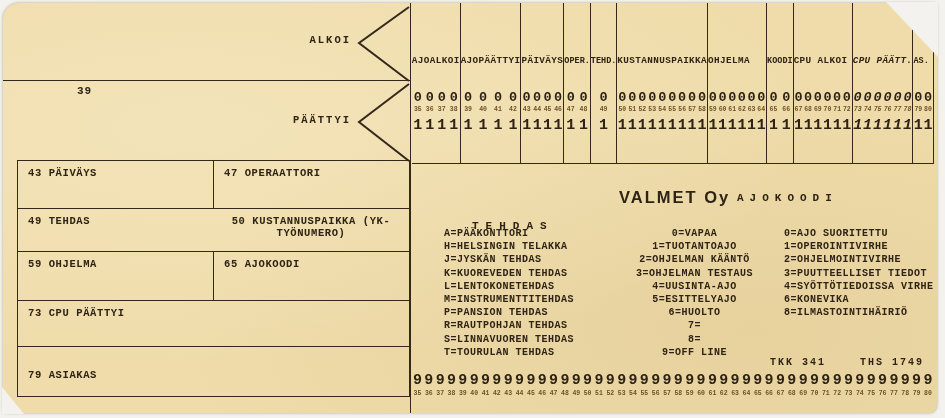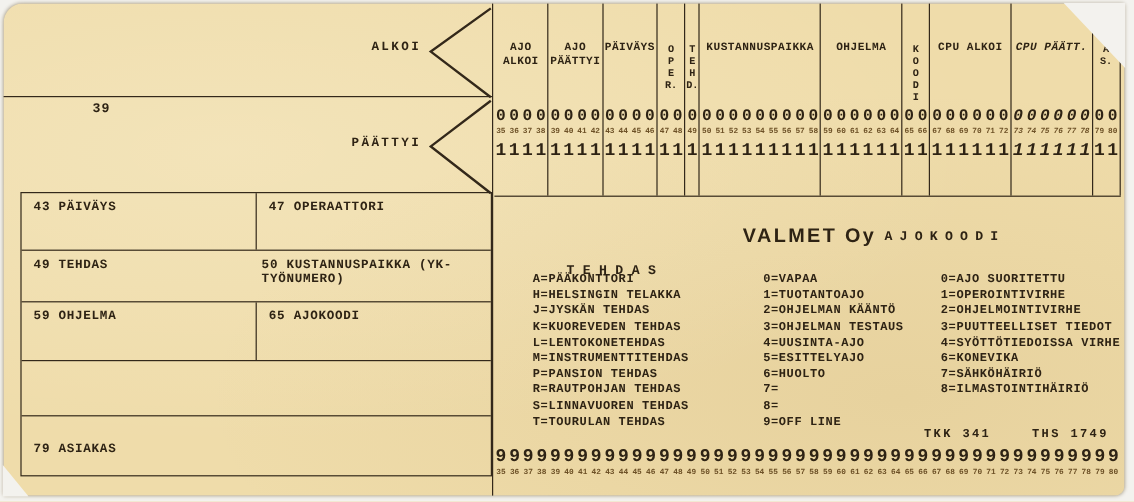--- a/index.html
+++ b/index.html
@@ -41,48 +41,48 @@
   }
   .frow{display:flex;border-top:1.6px solid #33281a;box-sizing:border-box;}
   .frow:first-child{border-top:none;}
   .frow:nth-child(1){height:47px;}
   .frow:nth-child(2){height:43px;}
   .frow:nth-child(3){height:49px;}
   .frow:nth-child(4){height:46px;}
   .frow:nth-child(5){flex:1;align-items:center;}
   .fcell{flex:1;padding:6px 4px 0 10px;font-size:10.5px;font-weight:700;letter-spacing:.6px;box-sizing:border-box;}
   .fcell + .fcell.with-div{border-left:1.6px solid #33281a;}
-  .fcell.align-right{text-align:left;padding-right:5px;padding-left:0;}
+  .fcell.align-right{text-align:center;padding-right:5px;padding-left:0;}
   
   .punch{
     position:absolute;left:408.8px;top:0;width:522px;height:160px;
     display:flex;border-bottom:1.7px solid #33281a;box-sizing:content-box;
   }
   .pgroup{display:flex;flex-direction:column;border-right:1.6px solid #33281a;box-sizing:border-box;}
   .pgroup:last-child{border-right-color:#33281a;}
-  .plabel{height:83px;display:flex;flex-direction:column;align-items:center;justify-content:flex-start;
+  .plabel{height:83px;display:flex;flex-direction:row;align-items:center;justify-content:flex-start;
     padding-top:31px;box-sizing:border-box;font-weight:700;}
   .plabel-line{font-size:9.3px;letter-spacing:.4px;line-height:11px;white-space:nowrap;}
   .plabel.vert{padding-top:33px;}
   .plabel.vert .plabel-line{font-size:8.5px;line-height:10px;letter-spacing:0;}
   .pcols{flex:1;display:flex;}
   .pcol{flex:1;display:flex;flex-direction:column;align-items:center;}
   .d0{font-size:13.5px;font-weight:700;line-height:15px;margin-top:4px;}
   .cnum{font-size:6.5px;font-weight:700;color:#6d5127;line-height:8px;margin-top:1px;}
   .d1{font-size:15px;font-weight:700;line-height:17px;margin-top:3px;}
   
   .legend-heading{position:absolute;font-weight:700;white-space:nowrap;}
   .h-tehdas{left:469px;top:189px;font-size:11px;letter-spacing:7px;margin-top:28px;}
   .h-brand{left:616px;top:185px;font-size:16.5px;letter-spacing:2px;
     font-family:"Liberation Sans","DejaVu Sans",sans-serif;}
   .h-ajokoodi{left:734px;top:189px;font-size:11px;letter-spacing:6px;}
   .legend-col{position:absolute;top:224px;font-size:10px;font-weight:700;letter-spacing:.5px;}
   .legend-col div{line-height:13.2px;white-space:nowrap;margin-left:16px;}
   .col-factories{left:425px;}
-  .col-runtypes{left:617px;}
+  .col-runtypes{left:617px;text-align:center;}
   .col-results{left:765px;}
   .footer-code{position:absolute;top:354px;font-size:10px;font-weight:700;letter-spacing:2px;}
   .code-left{left:767px;}
   .code-right{left:857px;}
   
   .bottom-band{position:absolute;left:408.8px;top:369px;width:522px;display:flex;}
   .bcol{flex:1;display:flex;flex-direction:column;align-items:center;}
   .d9{font-size:15px;font-weight:700;line-height:18px;}
   .bnum{font-size:6.5px;font-weight:700;color:#6d5127;line-height:8px;}
 </style>
@@ -112,20 +112,21 @@
       </div>
       <div class="frow">
         <div class="fcell">49 TEHDAS</div>
         <div class="fcell align-right">50 KUSTANNUSPAIKKA (YK-TYÖNUMERO)</div>
       </div>
       <div class="frow">
         <div class="fcell">59 OHJELMA</div>
         <div class="fcell with-div">65 AJOKOODI</div>
       </div>
       <div class="frow">
+        <div class="fcell with-div">73 CPU PÄÄTTYI</div>
       </div>
       <div class="frow">
         <div class="fcell">79 ASIAKAS</div>
       </div>
     </div>
 
   <div class="punch" id="punch-groups">
       <div class="pgroup" style="flex-grow: 4; flex-basis: 0px;">
         <div class="plabel">
           <div class="plabel-line">AJO</div>
@@ -476,21 +477,20 @@
       <div>8=</div>
       <div>9=OFF LINE</div>
     </div>
   <div class="legend-col col-results" id="col-results">
       <div>0=AJO SUORITETTU</div>
       <div>1=OPEROINTIVIRHE</div>
       <div>2=OHJELMOINTIVIRHE</div>
       <div>3=PUUTTEELLISET TIEDOT</div>
       <div>4=SYÖTTÖTIEDOISSA VIRHE</div>
       <div>6=KONEVIKA</div>
-      <div>7=SÄHKÖHÄIRIÖ</div>
       <div>8=ILMASTOINTIHÄIRIÖ</div>
     </div>
 
   <div class="footer-code code-left">TKK 341</div>
   <div class="footer-code code-right">THS 1749</div>
 
   <div class="bottom-band" id="bottom-band">
       <div class="bcol">
         <div class="d9">9</div>
         <div class="bnum">35</div>

